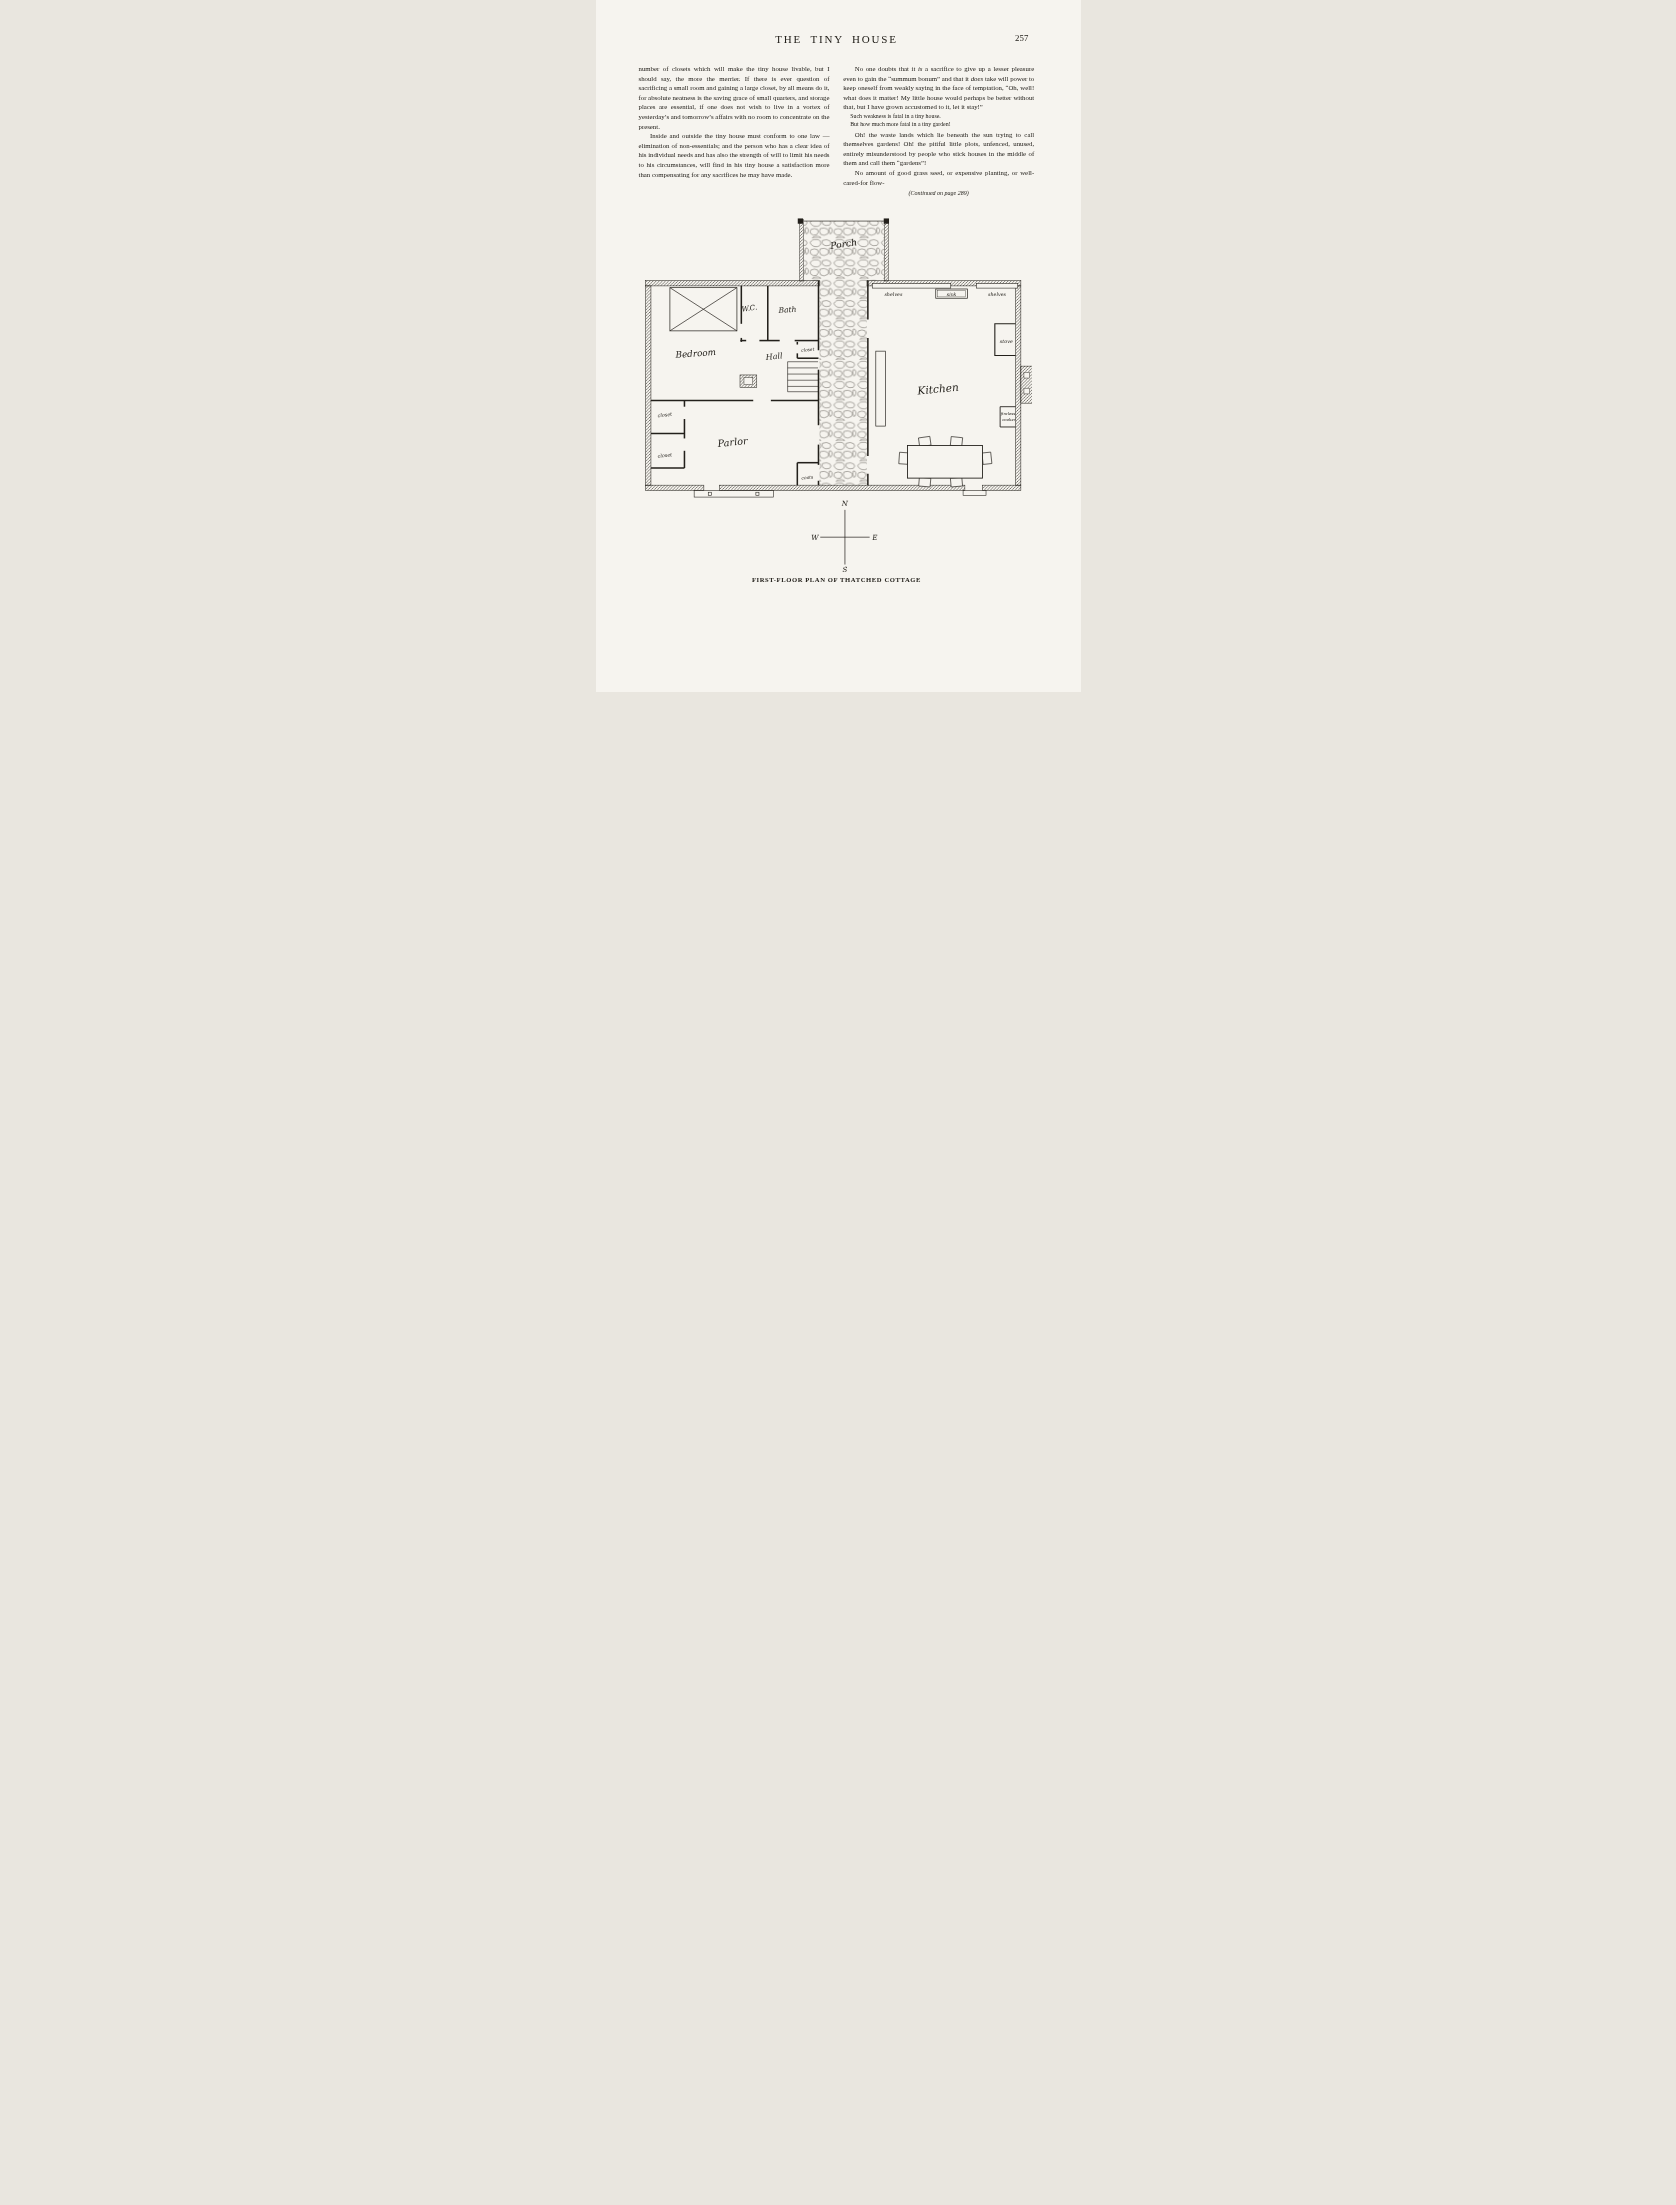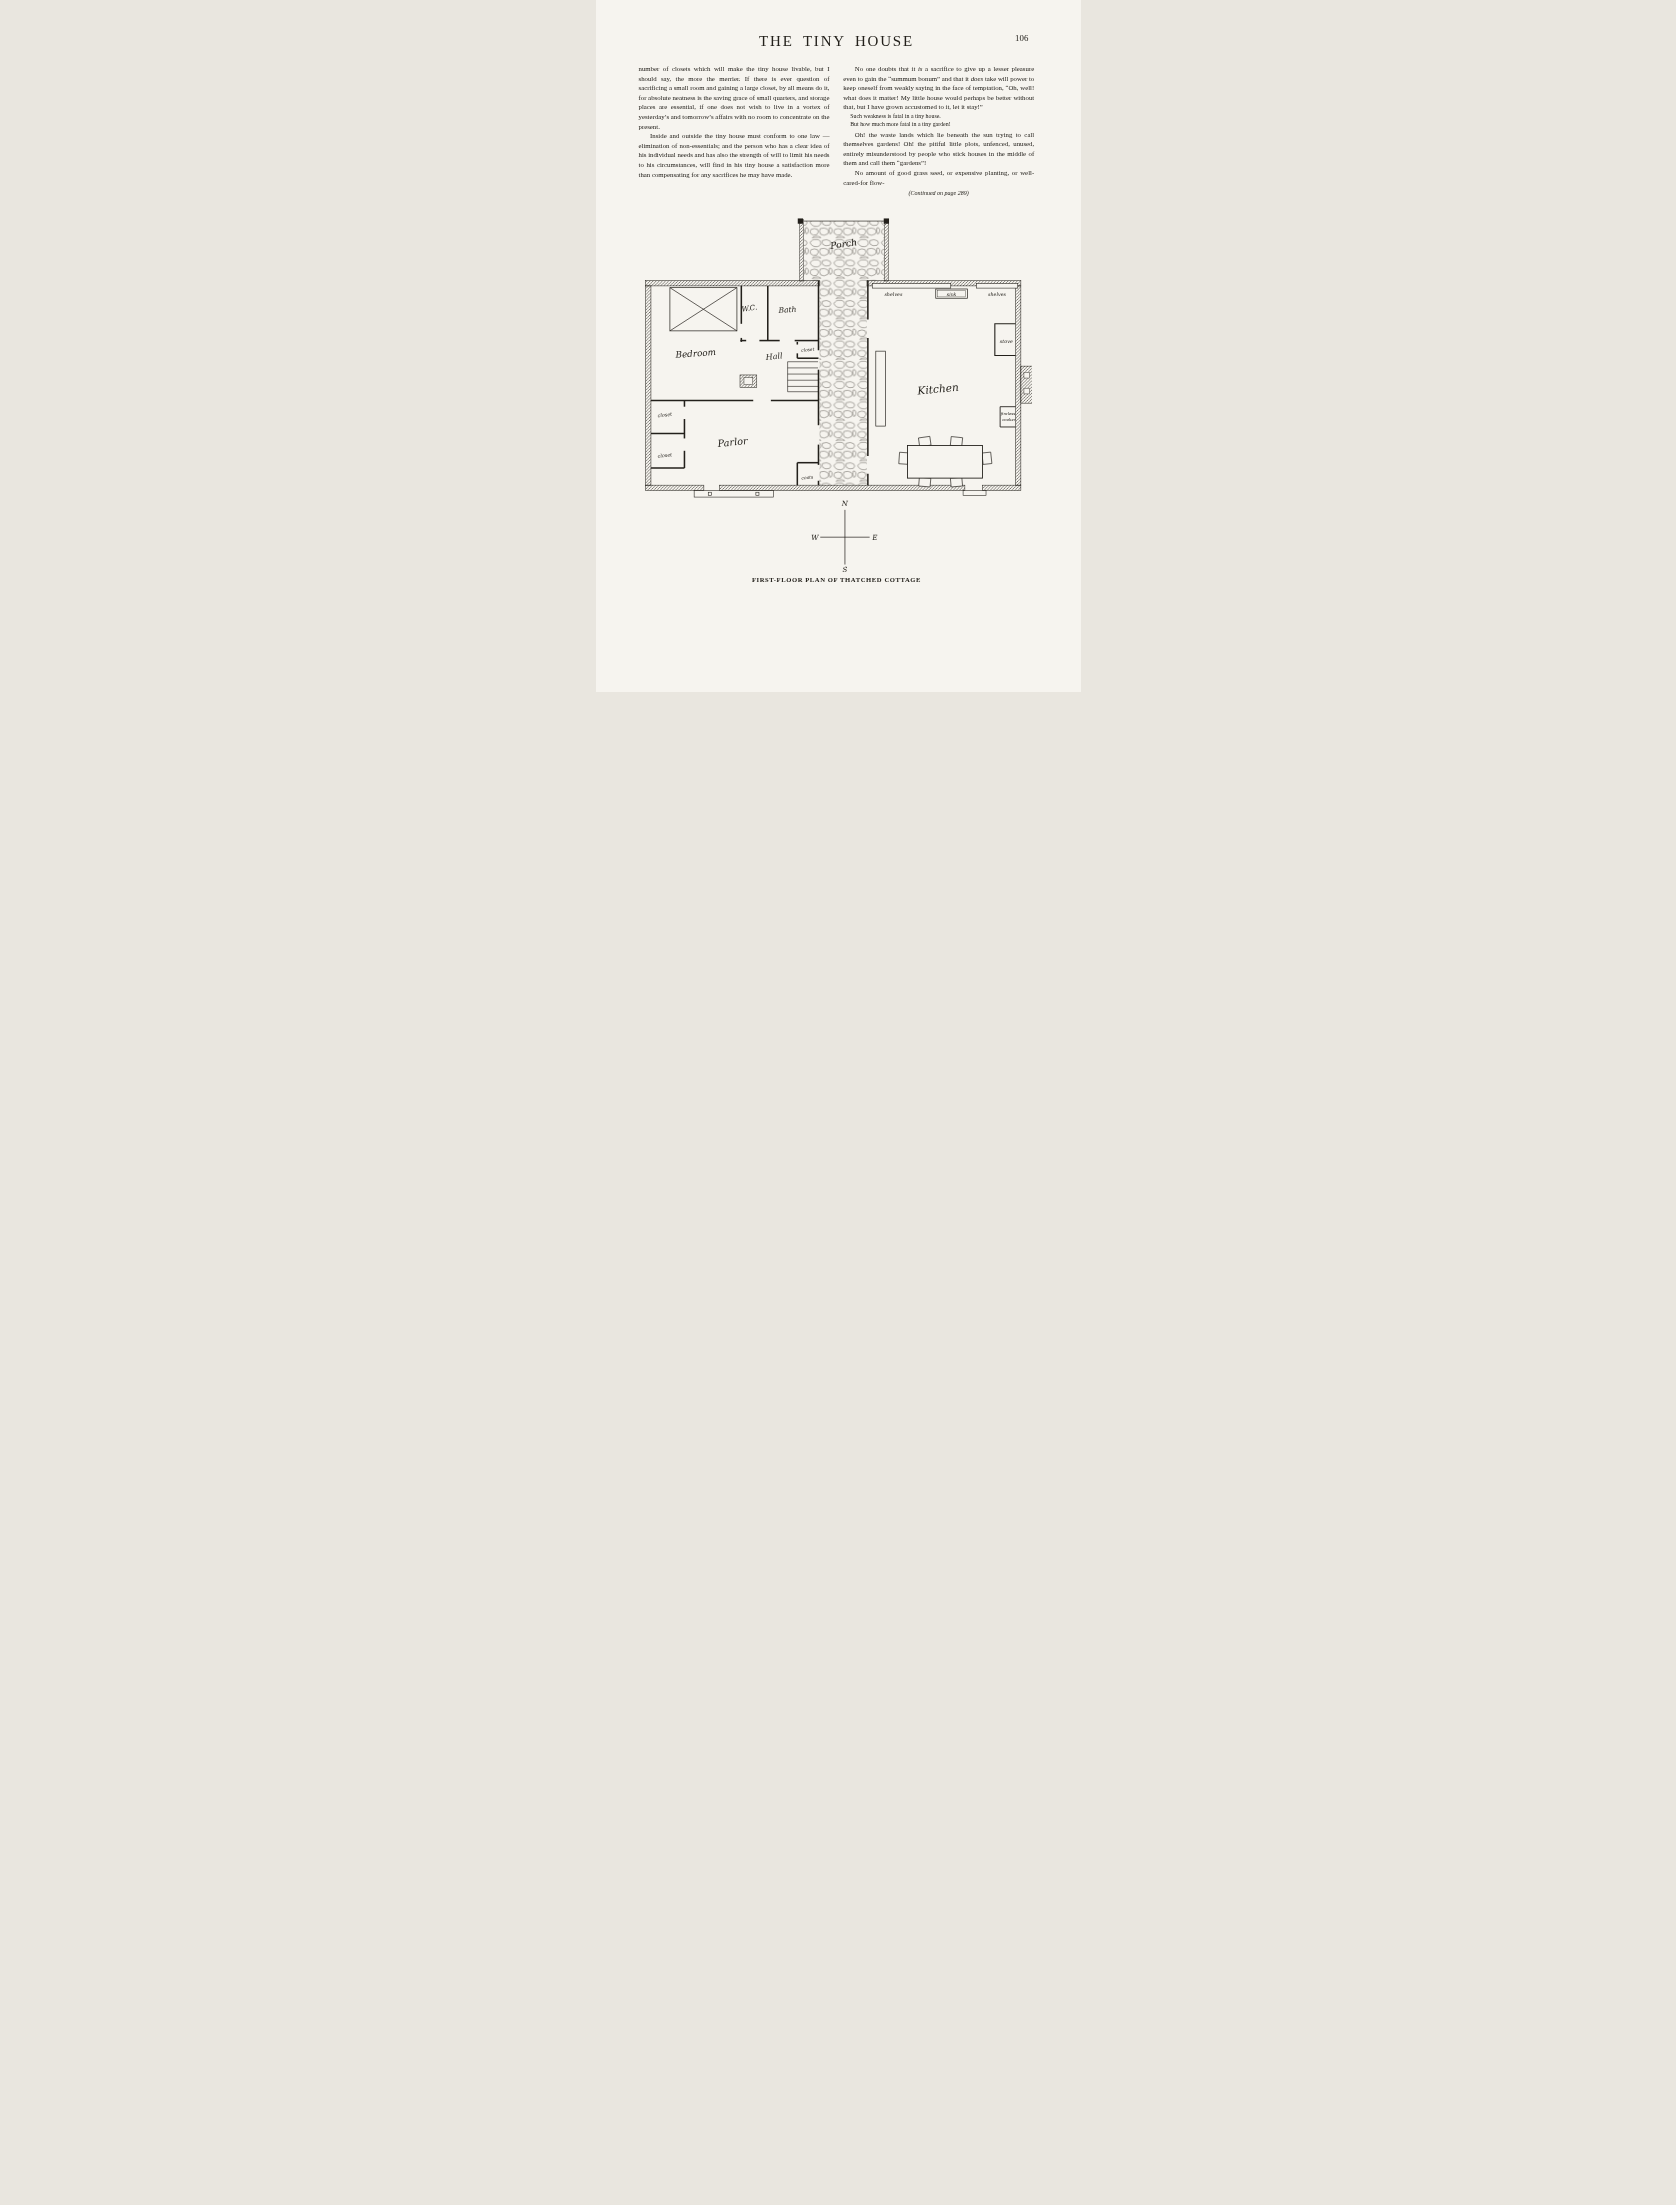--- a/index.html
+++ b/index.html
@@ -3,21 +3,21 @@
 <meta charset="utf-8">
 <style>
   html,body { margin:0; padding:0; background:#e9e6df; }
   .page {
     width:485px; height:692px; margin:0 auto; background:#f6f4ef;
     color:#23201b; font-family:"Liberation Serif", serif;
     position:relative; box-sizing:border-box; padding:33px 46px 0 43px;
     overflow:hidden;
   }
   .page-header { position:relative; text-align:center; height:14px; }
-  .title { font-size:15px; letter-spacing:1.8px; word-spacing:4px; }
+  .title { font-size:11px; letter-spacing:1.8px; word-spacing:4px; }
   .page-num { position:absolute; right:6.2px; top:0.4px; font-size:8.8px; }
 
   .columns { display:flex; gap:13.7px; margin-top:17px; text-align:justify; font-size:6.8px; line-height:1.415; }
   .col { width:191px; }
   .col p { margin:0; text-indent:1.7em; }
   .col p.noindent { text-indent:0; }
   .it { font-style:italic; }
   .note { font-size:5.9px; line-height:1.34; margin:0.9px 0 0.9px 7px; text-align:left; }
   .continued { text-align:center; font-style:italic; font-size:6px; margin-top:1.8px; }
 
@@ -26,21 +26,21 @@
   .hand { font-family:"DejaVu Serif", serif; font-style:italic; fill:#23201b; }
   .caption { font-size:6.6px; font-weight:bold; letter-spacing:0.6px; margin-top:0.9px; }
 </style>
 </head>
 <body>
 
 <div class="page">
 
   <header class="page-header">
     <span class="title">THE TINY HOUSE</span>
-    <span class="page-num">106</span>
+    <span class="page-num">257</span>
   </header>
 
   <div class="columns">
     <div class="col">
       <p class="noindent">number of closets which will make the tiny house livable, but I should say, the more the merrier.  If there is ever question of sacrificing a small room and gaining a large closet, by all means do it, for absolute neatness is the saving grace of small quarters, and storage places are essential, if one does not wish to live in a vortex of yesterday’s and tomorrow’s affairs with no room to concentrate on the present.</p>
       <p>Inside and outside the tiny house must conform to one law — elimination of non-essentials; and the person who has a clear idea of his individual needs and has also the strength of will to limit his needs to his circumstances, will find in his tiny house a satisfaction more than compensating for any sacrifices he may have made.</p>
     </div>
     <div class="col">
       <p><span>No one doubts that it </span><span class="it">is</span><span> a sacrifice to give up a lesser pleasure even to gain the “summum bonum” and that it </span><span class="it">does</span><span> take will power to keep oneself from weakly saying in the face of temptation, “Oh, well! what does it matter!  My little house would perhaps be better without that, but I have grown accustomed to it, let it stay!”</span></p>
       <div class="note">

